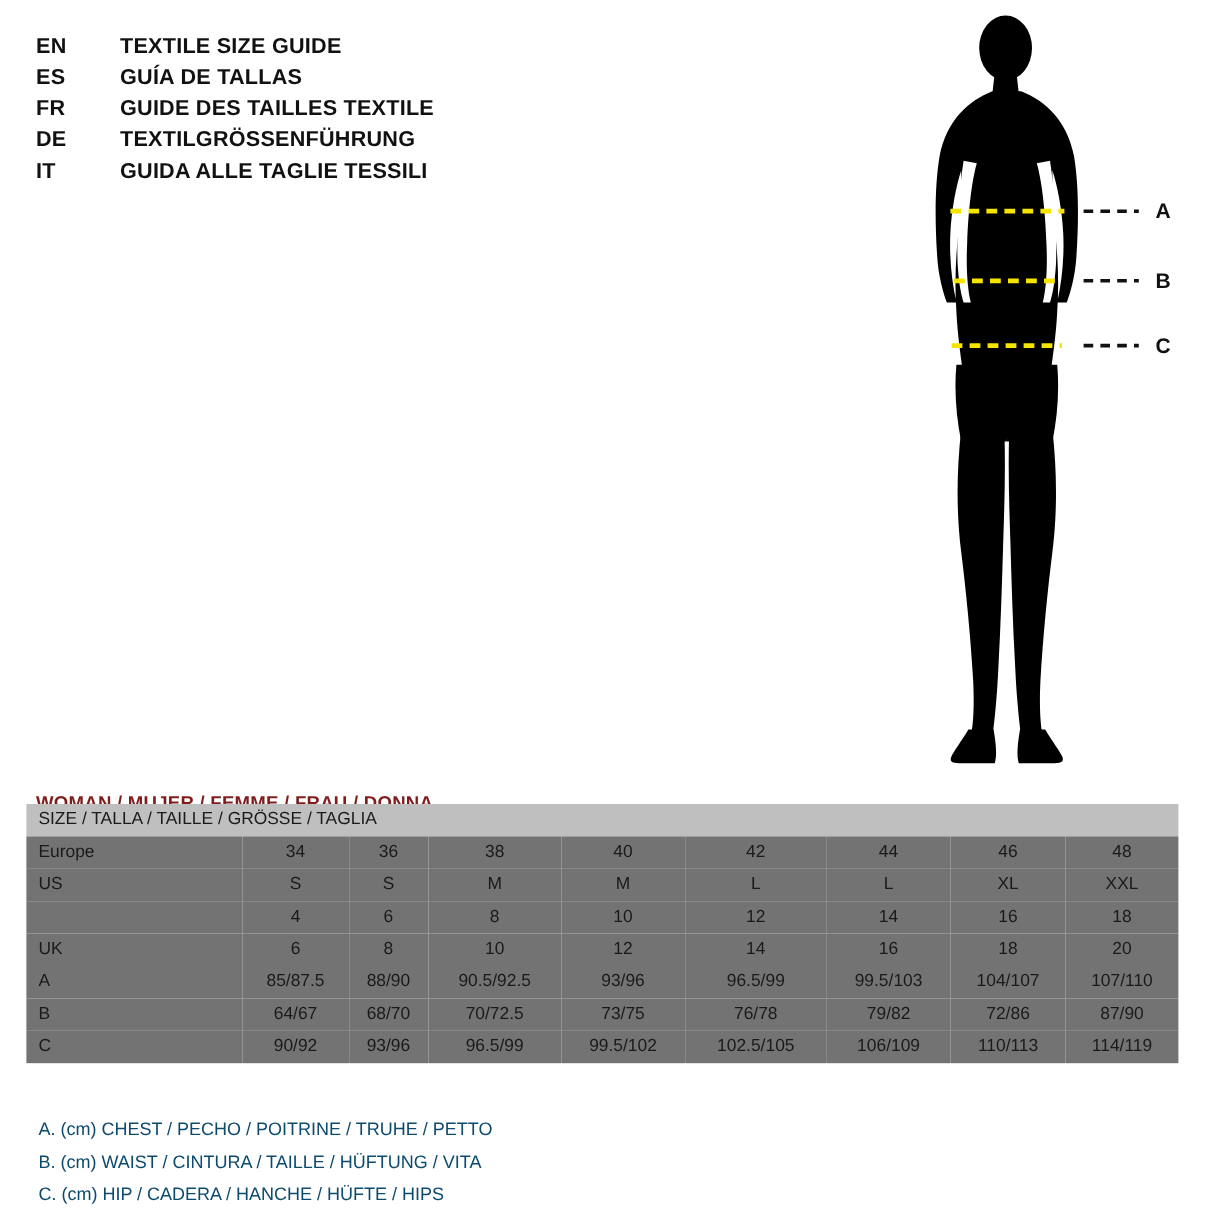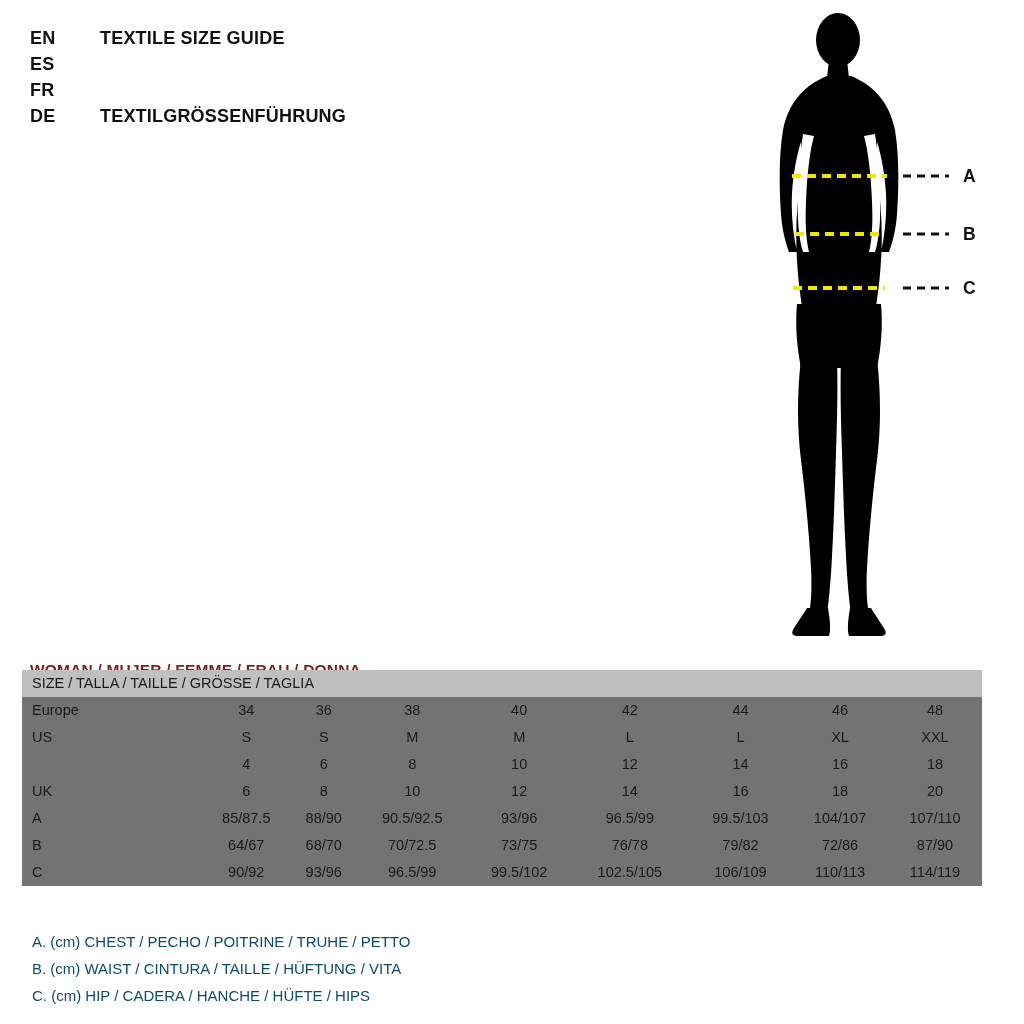--- a/index.html
+++ b/index.html
@@ -123,27 +123,33 @@
 </head>
 <body>
 
 <div id="title-block">
   <div class="title-row">
     <span class="title-lang">EN</span>
     <span class="title-text">TEXTILE SIZE GUIDE</span>
   </div>
   <div class="title-row">
     <span class="title-lang">ES</span>
+    <span class="title-text">GUÍA DE TALLAS</span>
   </div>
   <div class="title-row">
     <span class="title-lang">FR</span>
+    <span class="title-text">GUIDE DES TAILLES TEXTILE</span>
   </div>
   <div class="title-row">
     <span class="title-lang">DE</span>
     <span class="title-text">TEXTILGRÖSSENFÜHRUNG</span>
+  </div>
+  <div class="title-row">
+    <span class="title-lang">IT</span>
+    <span class="title-text">GUIDA ALLE TAGLIE TESSILI</span>
   </div>
 </div>
 
 <div id="figure-block">
   <svg id="figure-svg" width="275" height="630" viewBox="0 0 275 630">
 
     <ellipse cx="103" cy="32" rx="22" ry="27" fill="#000000"></ellipse>
 
     <path d="M94 52 L112 52 L114 70 L92 70 Z" fill="#000000"></path>
 

